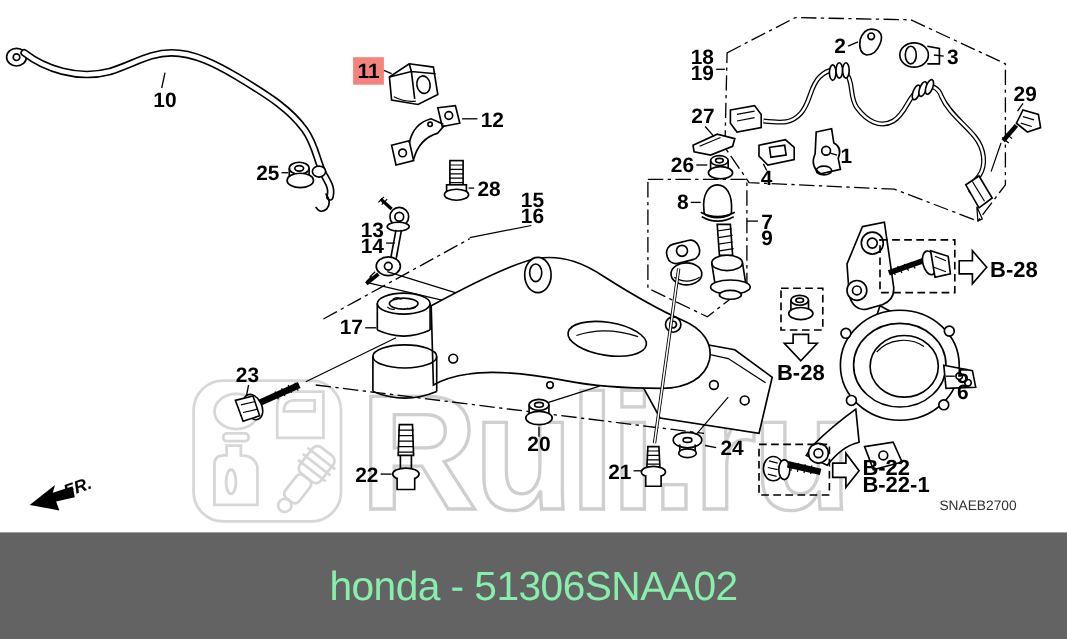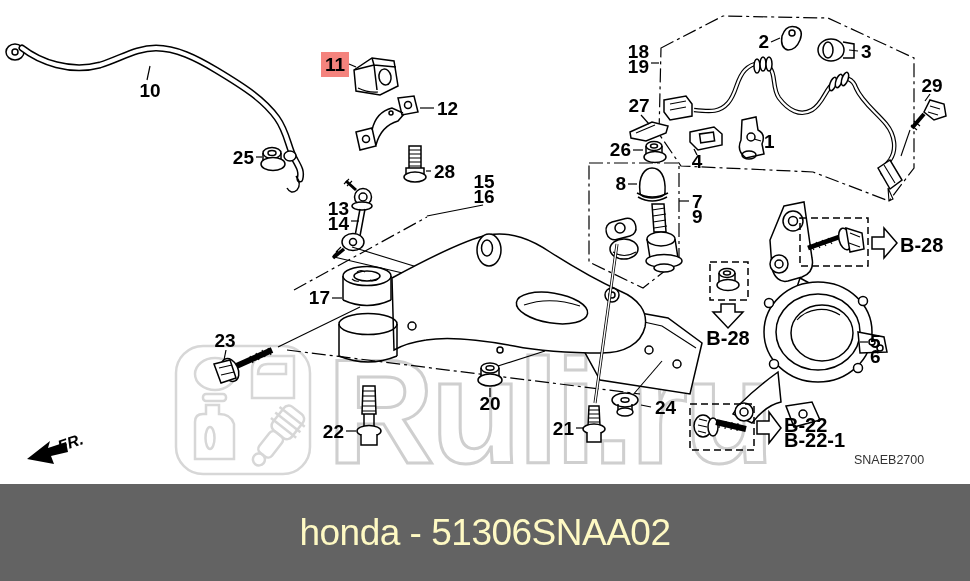--- a/index.html
+++ b/index.html
@@ -1,21 +1,21 @@
 <!DOCTYPE html>
 <html><head>
 <meta charset="utf-8">
 <style>
   html,body{margin:0;padding:0;background:#fff;}
   .stage{position:relative;width:970px;height:581px;background:#fff;overflow:hidden;
          font-family:"Liberation Sans",sans-serif;}
   .stage svg{position:absolute;left:0;top:0;display:block;}
   .footer{position:absolute;left:0;top:484px;width:970px;height:97px;background:#636363;
           display:flex;align-items:center;justify-content:center;gap:56px;}
-  .footer span{color:#fef9c3;font-size:37px;letter-spacing:-0.5px;white-space:pre;}
+  .footer span{color:#86efac;font-size:37px;letter-spacing:-0.5px;white-space:pre;}
   
   text{font-family:"Liberation Sans",sans-serif;}
   .lbl{font-size:19px;font-weight:700;fill:#000;}
   .ref{font-size:20px;font-weight:700;fill:#000;}
   .code{font-size:12.5px;fill:#333;}
   .ln{stroke:#000;stroke-width:1.2;fill:none;}
   .art{stroke:#000;stroke-width:1.5;fill:#fff;}
   .artn{stroke:#000;stroke-width:1.5;fill:none;}
   .thin{stroke:#000;stroke-width:1.1;fill:none;}
   .dashdot{stroke:#000;stroke-width:1.2;fill:none;stroke-dasharray:14 4 3 4;}

